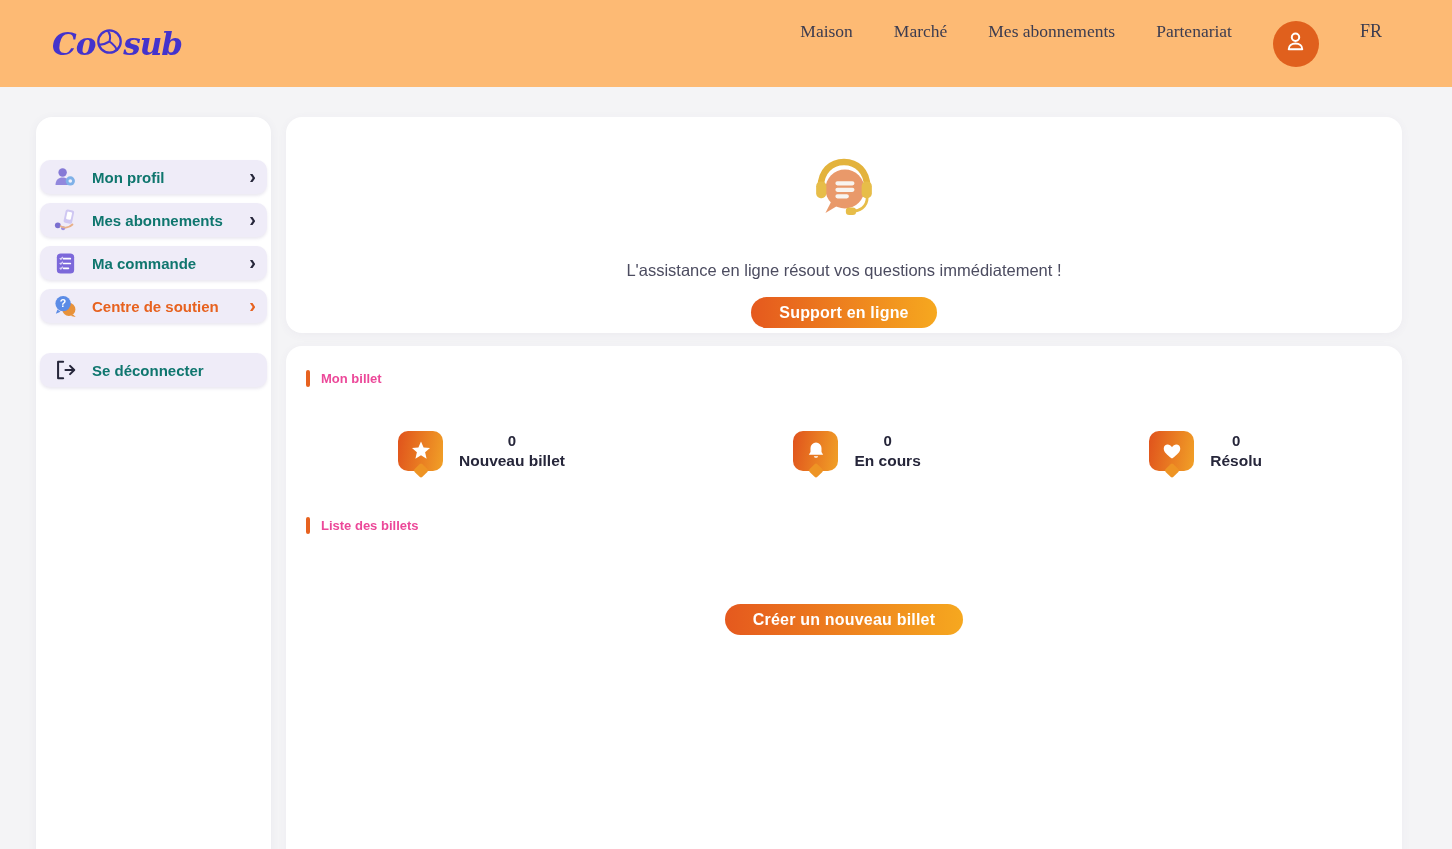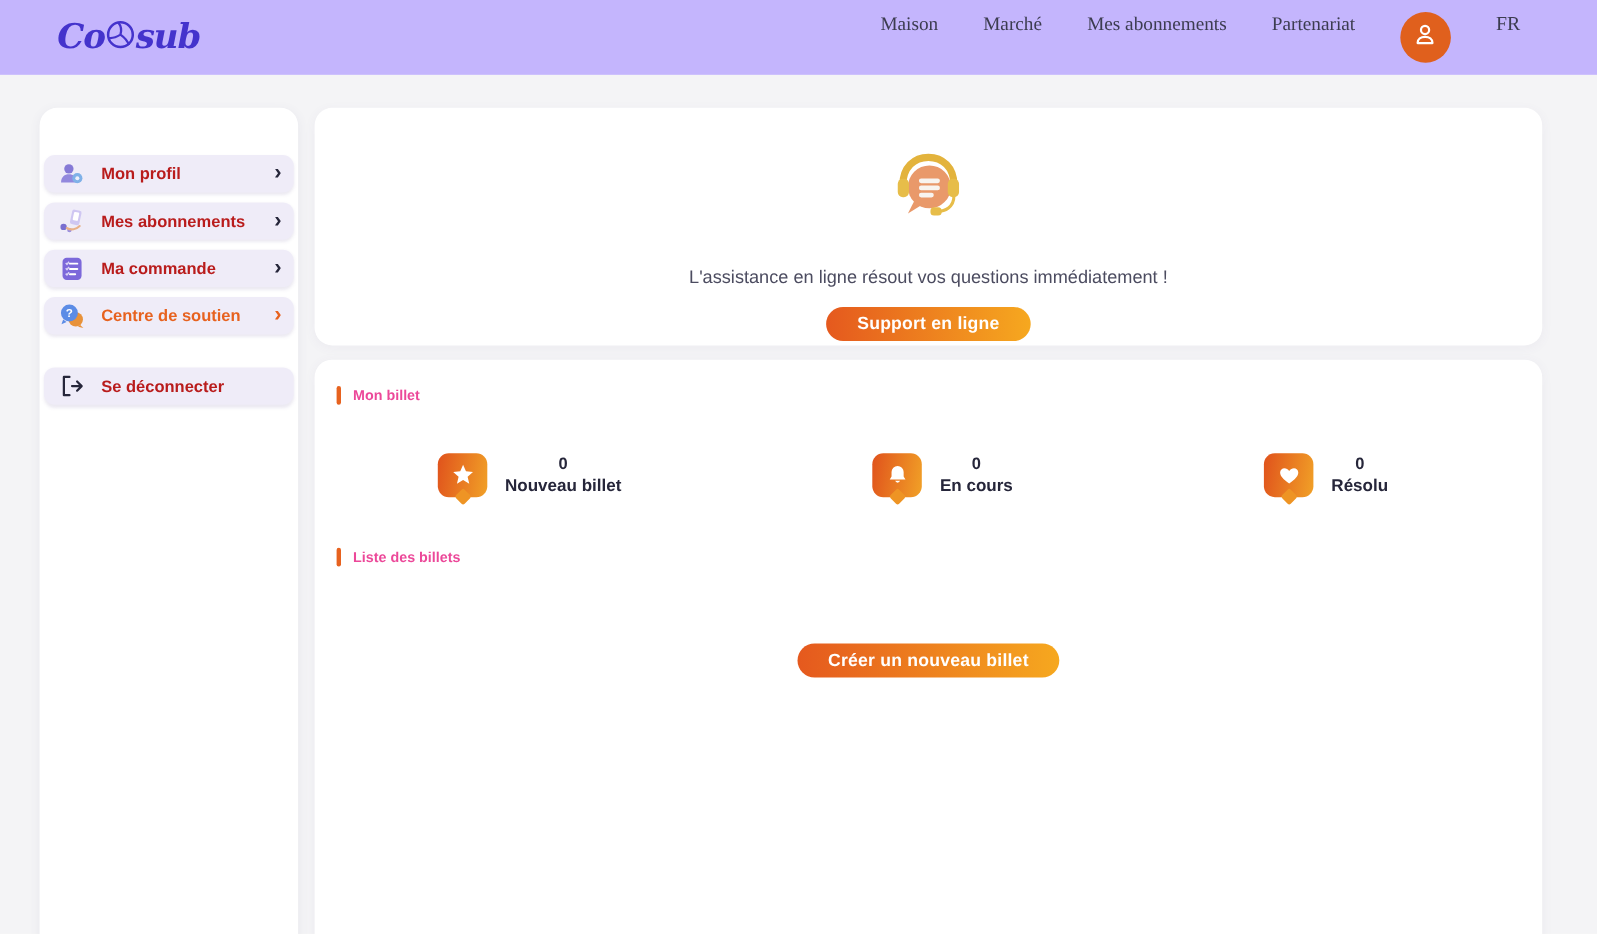--- a/index.html
+++ b/index.html
@@ -1,21 +1,21 @@
 <!DOCTYPE html>
 <html><head>
 <meta charset="utf-8">
 <style>
   * { margin:0; padding:0; box-sizing:border-box; }
   html,body { width:1452px; height:849px; overflow:hidden; }
   body { font-family:"Liberation Sans", sans-serif; background:#f4f4f6; color:#26263a; }
 
   
   header {
-    height:68px; background:#c4b5fd; display:flex; align-items:center;
+    height:87px; background:#fdba74; display:flex; align-items:center;
     padding:0 70px 0 52px;
   }
   .logo { display:flex; align-items:center; cursor:pointer;
     font-family:"DejaVu Serif", serif; font-style:italic; font-weight:800;
     font-size:31px; color:#4433cc; letter-spacing:-1px; }
   .logo svg { margin:2px 0 0 1px; }
   nav { margin-left:auto; display:flex; align-items:flex-start; gap:41px;
     font-size:17.5px; color:#3c3c50; font-weight:500;font-family:Liberation Serif, serif; }
   nav a { cursor:pointer; text-decoration:none; color:#3c3c50; }
   .avatar { width:46px; height:46px; border-radius:50%; background:#e0601d;
@@ -25,21 +25,21 @@
   
   .layout { display:flex; gap:15px; padding:30px 50px 0 36px; align-items:flex-start; }
 
   
   aside { width:235px; flex-shrink:0; background:#fff; border-radius:16px;
     height:790px; padding:43px 0 0; box-shadow:0 2px 10px rgba(90,80,130,.07); }
   .side-item { height:34px; margin:0 4px 9px; background:#efecf8; border-radius:10px;
     display:flex; align-items:center; padding:0 11px 0 12px; cursor:pointer;
     box-shadow:0 2px 3px rgba(130,120,170,.16); }
   .s-icon { width:26px; height:26px; display:flex; align-items:center; justify-content:center; }
-  .s-label { margin-left:14px; font-size:15px; font-weight:700; color:#b91c1c; flex:1; }
+  .s-label { margin-left:14px; font-size:15px; font-weight:700; color:#0f766e; flex:1; }
   .chev { font-size:20px; font-weight:600; color:#26263a; line-height:1; padding-bottom:3px; }
   .side-item.active .s-label, .side-item.active .chev { color:#e7621f; }
   .logout-item { margin-top:30px; }
 
   
   main { flex:1; display:flex; flex-direction:column; gap:13px; }
   .card { background:#fff; border-radius:16px; box-shadow:0 2px 10px rgba(90,80,130,.05); }
 
   .support-card { height:216px; display:flex; flex-direction:column; align-items:center;
     padding-top:32px; }

